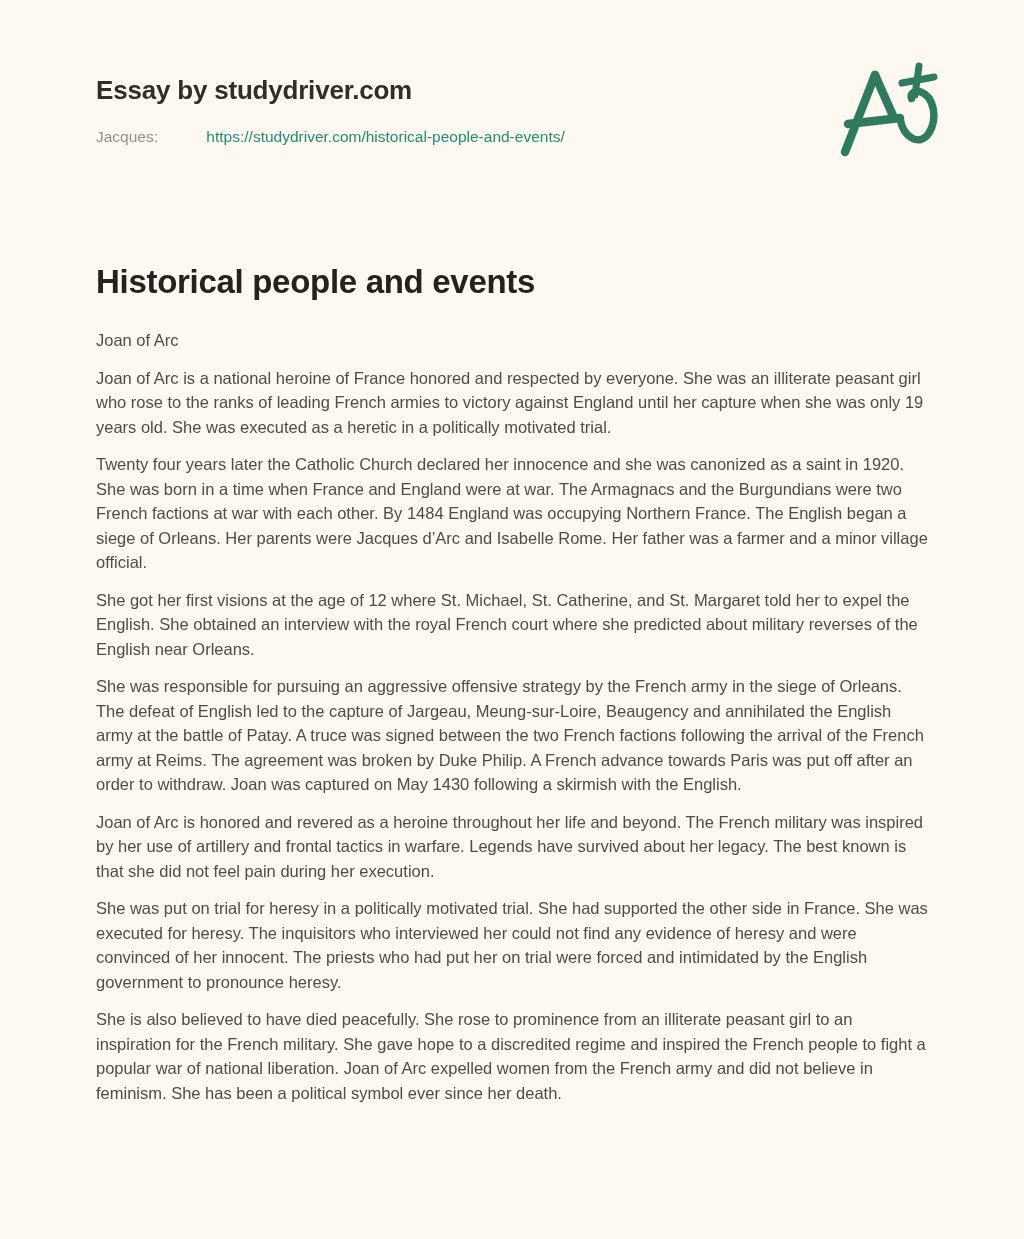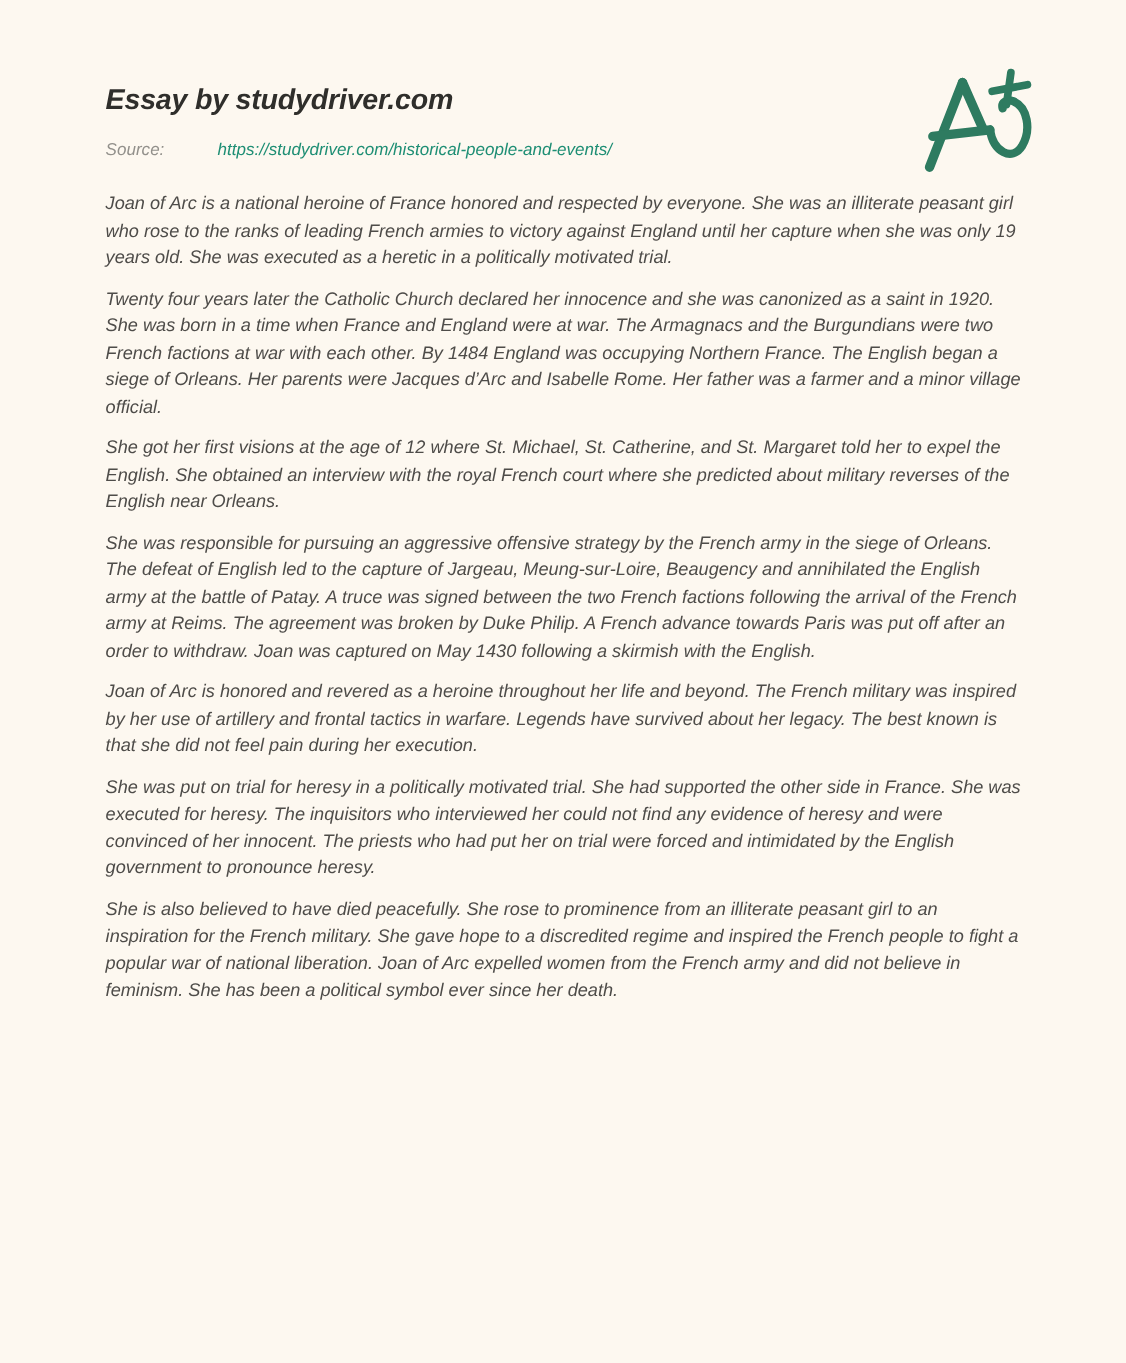--- a/index.html
+++ b/index.html
@@ -16,21 +16,20 @@
   body{
     width:1024px;height:1239px;
     background:var(--bg);
     font-family:"Liberation Sans",sans-serif;
     overflow:hidden;
   }
   .page{
     position:relative;
     width:1024px;height:1239px;
     padding:75px 96px 0 96px;
-    font-style:italic;
   }
   .header-title{
     margin:0;
     font-size:26px;
     font-weight:700;
     letter-spacing:-0.2px;
     color:var(--ink-heading);
   }
   .source-line{
     margin-top:22px;
@@ -69,43 +68,45 @@
   }
 </style>
 </head>
 <body>
 
 <div class="page">
 
   <h1 class="header-title">Essay by studydriver.com</h1>
 
   <div class="source-line">
-    <span>Source:</span>
+    <span>Jacques:</span>
     <a class="source-link" href="#" title="https://studydriver.com/historical-people-and-events/">https://studydriver.com/historical-people-and-events/</a>
   </div>
 
   <div class="logo">
     <svg viewBox="0 0 104 100" fill="none" xmlns="http://www.w3.org/2000/svg">
 
       <path d="M 9 92 L 39 15" stroke="#2e7b60" stroke-width="8.5" stroke-linecap="round"></path>
 
       <path d="M 39 15 L 58 58" stroke="#2e7b60" stroke-width="8.5" stroke-linecap="round"></path>
 
       <path d="M 12 64 L 64 58" stroke="#2e7b60" stroke-width="8.5" stroke-linecap="round"></path>
 
       <path d="M 64 58 C 67 78 84 87 93 73 C 102 58 98 37 85 32 C 79 30 74 33 75.5 38.5" stroke="#2e7b60" stroke-width="7.5" stroke-linecap="round"></path>
 
       <path d="M 83 6 L 79 35" stroke="#2e7b60" stroke-width="7" stroke-linecap="round"></path>
 
       <path d="M 66 23 L 98 17" stroke="#2e7b60" stroke-width="7" stroke-linecap="round"></path>
     </svg>
   </div>
 
+  <h2 class="article-title">Historical people and events</h2>
 
   <div class="article-body">
+      <p class="body-paragraph">Joan of Arc</p>
       <p class="body-paragraph">Joan of Arc is a national heroine of France honored and respected by everyone. She was an illiterate peasant girl who rose to the ranks of leading French armies to victory against England until her capture when she was only 19 years old. She was executed as a heretic in a politically motivated trial.</p>
       <p class="body-paragraph">Twenty four years later the Catholic Church declared her innocence and she was canonized as a saint in 1920. She was born in a time when France and England were at war. The Armagnacs and the Burgundians were two French factions at war with each other. By 1484 England was occupying Northern France. The English began a siege of Orleans. Her parents were Jacques d’Arc and Isabelle Rome. Her father was a farmer and a minor village official.</p>
       <p class="body-paragraph">She got her first visions at the age of 12 where St. Michael, St. Catherine, and St. Margaret told her to expel the English. She obtained an interview with the royal French court where she predicted about military reverses of the English near Orleans.</p>
       <p class="body-paragraph">She was responsible for pursuing an aggressive offensive strategy by the French army in the siege of Orleans. The defeat of English led to the capture of Jargeau, Meung-sur-Loire, Beaugency and annihilated the English army at the battle of Patay. A truce was signed between the two French factions following the arrival of the French army at Reims. The agreement was broken by Duke Philip. A French advance towards Paris was put off after an order to withdraw. Joan was captured on May 1430 following a skirmish with the English.</p>
       <p class="body-paragraph">Joan of Arc is honored and revered as a heroine throughout her life and beyond. The French military was inspired by her use of artillery and frontal tactics in warfare. Legends have survived about her legacy. The best known is that she did not feel pain during her execution.</p>
       <p class="body-paragraph">She was put on trial for heresy in a politically motivated trial. She had supported the other side in France. She was executed for heresy. The inquisitors who interviewed her could not find any evidence of heresy and were convinced of her innocent. The priests who had put her on trial were forced and intimidated by the English government to pronounce heresy.</p>
       <p class="body-paragraph">She is also believed to have died peacefully. She rose to prominence from an illiterate peasant girl to an inspiration for the French military. She gave hope to a discredited regime and inspired the French people to fight a popular war of national liberation. Joan of Arc expelled women from the French army and did not believe in feminism. She has been a political symbol ever since her death.</p>
     </div>
 
 </div>

